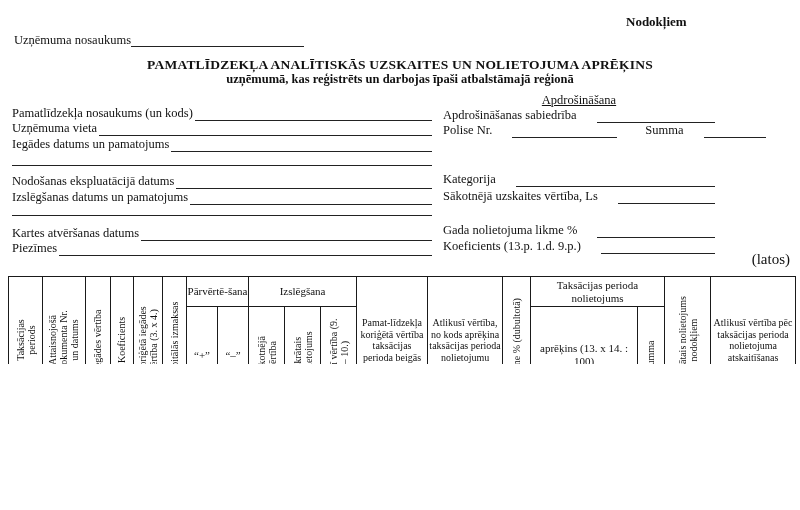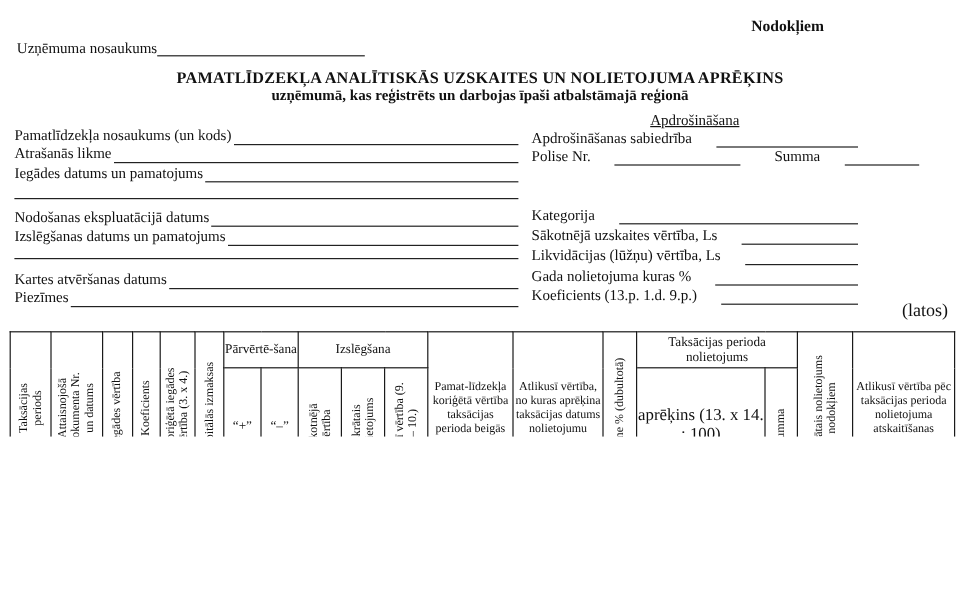--- a/index.html
+++ b/index.html
@@ -59,21 +59,21 @@
   </div>
 
   <div class="abs doc-title">PAMATLĪDZEKĻA ANALĪTISKĀS UZSKAITES UN NOLIETOJUMA APRĒĶINS</div>
   <div class="abs doc-subtitle">uzņēmumā, kas reģistrēts un darbojas īpaši atbalstāmajā reģionā</div>
 
   <div class="abs frow leftcol" style="top:106px">
     <span class="lbl">Pamatlīdzekļa nosaukums (un kods)</span>
       <span class="fill"></span>
   </div>
   <div class="abs frow leftcol" style="top:121px">
-    <span class="lbl">Atrašanās likme</span>
+    <span class="lbl">Uzņēmuma vieta</span>
       <span class="fill"></span>
   </div>
   <div class="abs frow leftcol" style="top:137px">
     <span class="lbl">Iegādes datums un pamatojums</span>
       <span class="fill"></span>
   </div>
   <div class="abs blank-line leftcol" style="top:152px;height:13px"></div>
   <div class="abs frow leftcol" style="top:174px">
     <span class="lbl">Nodošanas ekspluatācijā datums</span>
       <span class="fill"></span>
@@ -104,26 +104,22 @@
     <span class="fill fixed" style="width:62px"></span>
   </div>
   <div class="abs frow rightcol" style="top:172px">
     <span class="lbl">Kategorija</span>
       <span class="fill"></span>
   </div>
   <div class="abs frow rightcol" style="top:189px">
     <span class="lbl">Sākotnējā uzskaites vērtība, Ls</span>
       <span class="fill"></span>
   </div>
-  <div class="abs frow rightcol" style="top:206px">
-    <span class="lbl">Likvidācijas (lūžņu) vērtība, Ls</span>
-      <span class="fill"></span>
-  </div>
   <div class="abs frow rightcol" style="top:223px">
-    <span class="lbl">Gada nolietojuma kuras %</span>
+    <span class="lbl">Gada nolietojuma likme %</span>
       <span class="fill"></span>
   </div>
   <div class="abs frow rightcol" style="top:239px">
     <span class="lbl">Koeficients (13.p. 1.d. 9.p.)</span>
       <span class="fill"></span>
   </div>
 
   <div class="abs latos">(latos)</div>
 
   <table class="asset-table">
@@ -163,21 +159,21 @@
           </th>
         <th rowspan="2">
             <div class="vt" style="width:85px">Koriģētā iegādes vērtība (3. x 4.)</div>
           </th>
         <th rowspan="2">
             <div class="vt" style="width:96px">Kapitālās izmaksas</div>
           </th>
         <th colspan="2" class="ghead">Pārvērtē-šana</th>
         <th colspan="3" class="ghead">Izslēgšana</th>
         <th rowspan="2" class="hhead">Pamat-līdzekļa koriģētā vērtība taksācijas perioda beigās</th>
-        <th rowspan="2" class="hhead">Atlikusī vērtība, no kuras aprēķina taksācijas datums nolietojumu</th>
+        <th rowspan="2" class="hhead">Atlikusī vērtība, no kods aprēķina taksācijas perioda nolietojumu</th>
         <th rowspan="2">
             <div class="vt" style="width:96px">Likme % (dubultotā)</div>
           </th>
         <th colspan="2" class="ghead">Taksācijas perioda nolietojums</th>
         <th rowspan="2">
             <div class="vt" style="width:100px">Uzkrātais nolietojums nodokļiem</div>
           </th>
         <th rowspan="2" class="hhead">Atlikusī vērtība pēc taksācijas perioda nolietojuma atskaitīšanas</th>
       </tr>
       <tr class="sub-row">
@@ -185,21 +181,21 @@
         <th class="sign-cell">“–”</th>
         <th>
             <div class="vt" style="width:45px">sākotnējā vērtība</div>
           </th>
         <th>
             <div class="vt" style="width:55px">uzkrātais nolietojums</div>
           </th>
         <th>
             <div class="vt" style="width:80px">atlikusī vērtība (9. — 10.)</div>
           </th>
-        <th class="hhead" style="font-size:14px">aprēķins (13. x 14. : 100)</th>
+        <th class="hhead" style="font-size:11px">aprēķins (13. x 14. : 100)</th>
         <th>
             <div class="vt" style="width:90px">summa</div>
           </th>
       </tr>
       <tr class="num-row">
         <td>1</td>
         <td>2</td>
         <td>3</td>
         <td>4</td>
         <td>5</td>

